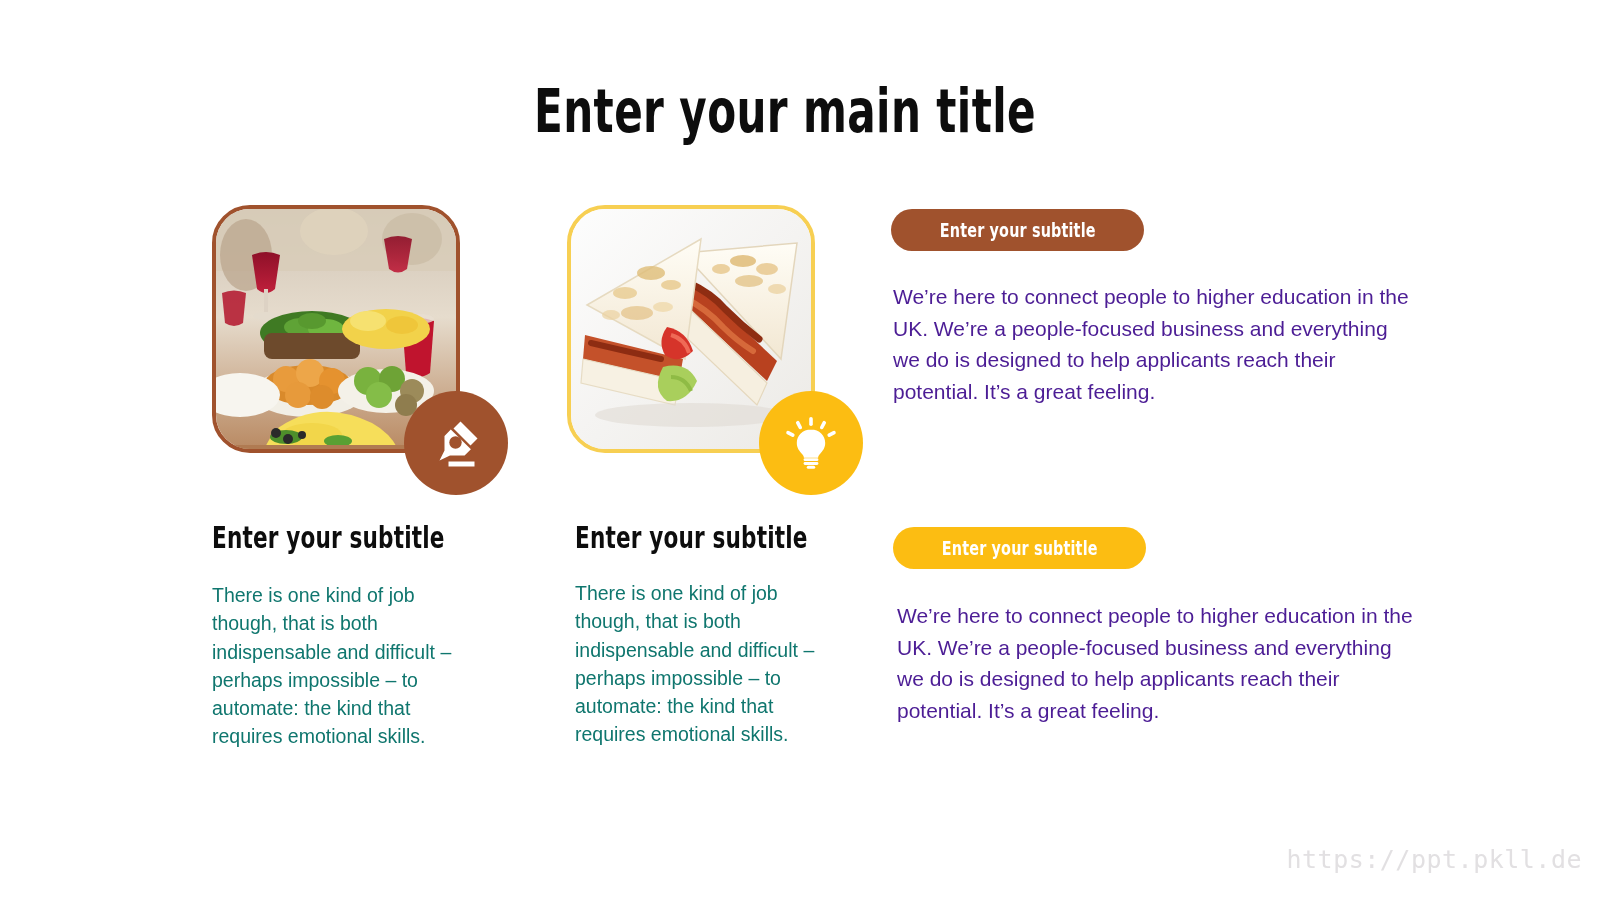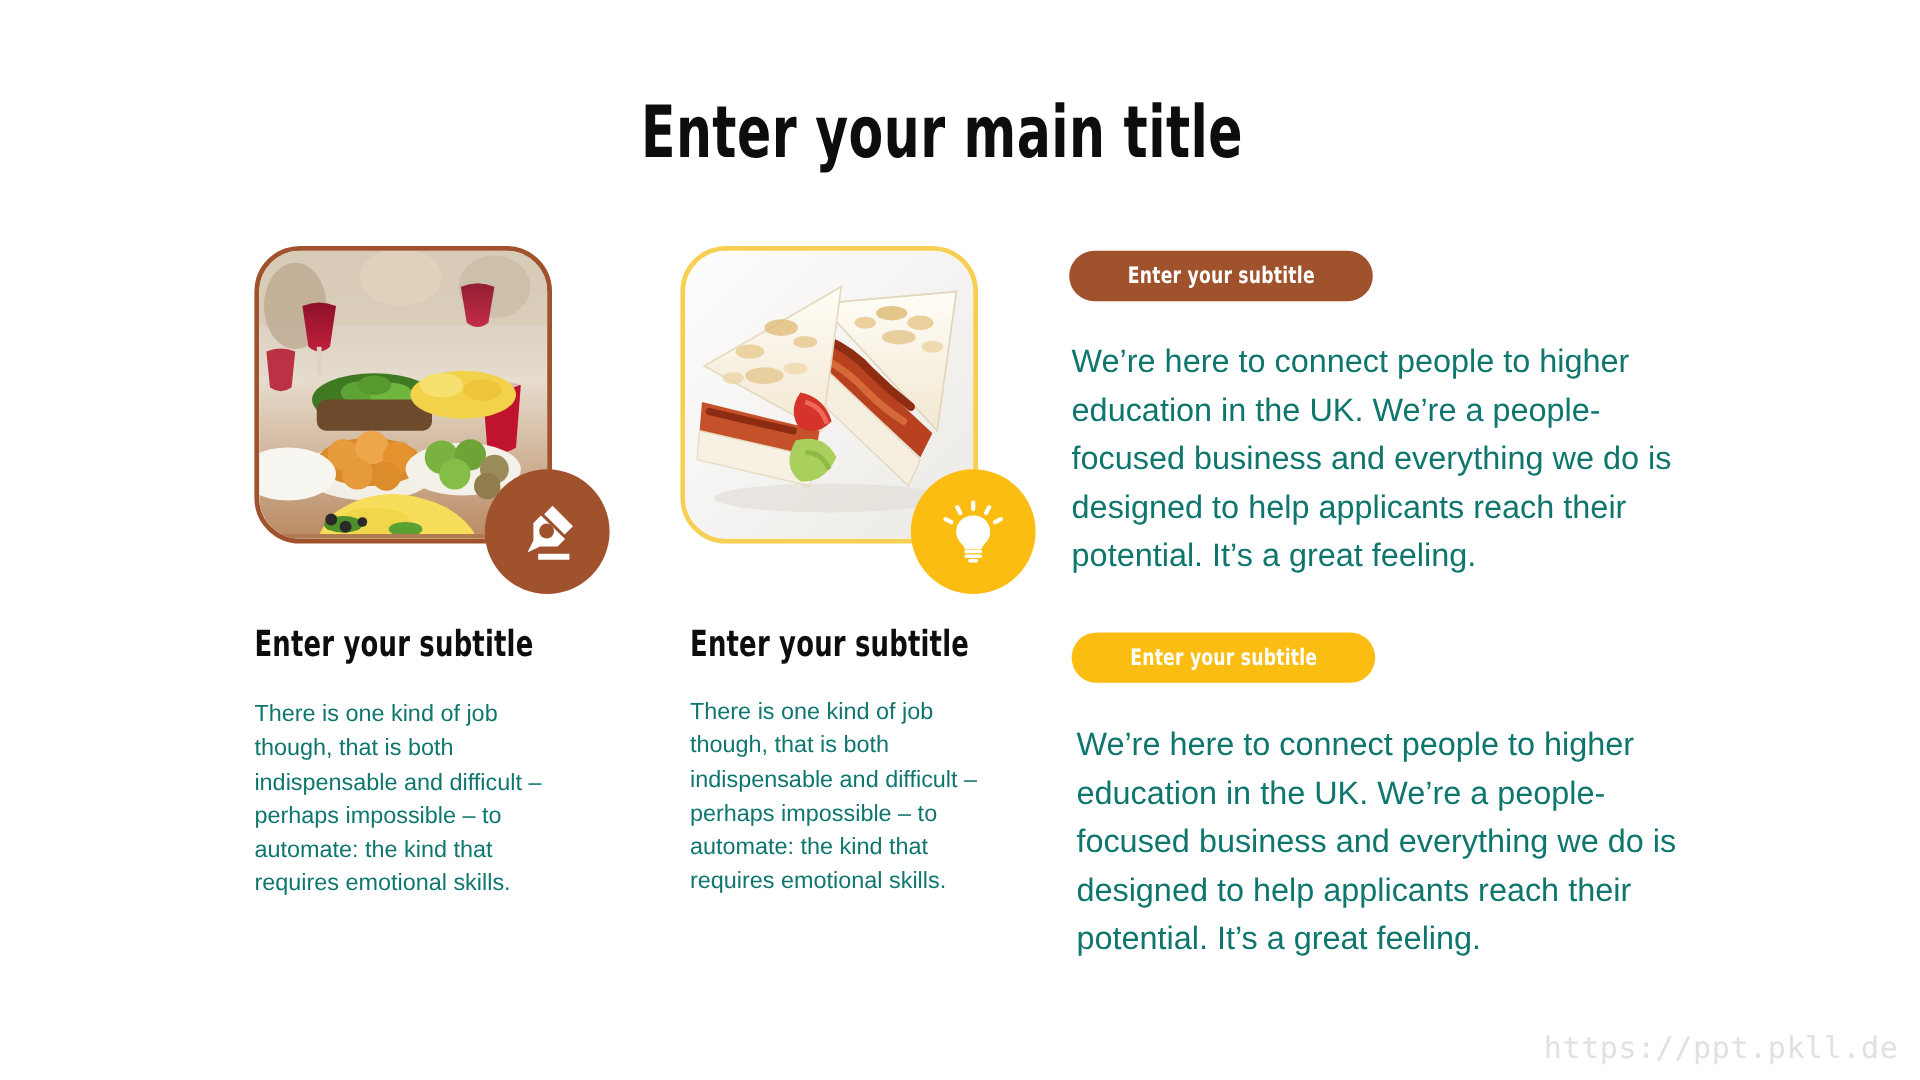--- a/index.html
+++ b/index.html
@@ -127,32 +127,32 @@
     transform: scaleX(0.84);
     transform-origin: 50% 50%;
   }
   .pill-brown { left: 891px; top: 209px; background: #a0522d; }
   .pill-yellow { left: 893px; top: 527px; background: #fcbd12; }
 
   .right-body {
     position: absolute;
     width: 525px;
     font-family: "Liberation Sans", sans-serif;
-    font-size: 27px;
+    font-size: 21px;
     line-height: 1.50;
-    color: #0f766e;
+    color: #4c1d95;
   }
   .right-body-1 { left: 893px; top: 281px; }
   .right-body-2 { left: 897px; top: 600px; }
 
   
   .watermark {
     position: absolute;
     right: 18px;
-    bottom: 12px;
+    bottom: 26px;
     font-family: "DejaVu Sans Mono", "Liberation Mono", monospace;
     font-size: 25px;
     letter-spacing: 0.5px;
     color: #e2e0e2;
     white-space: nowrap;
   }
 </style>
 </head>
 <body>
 

